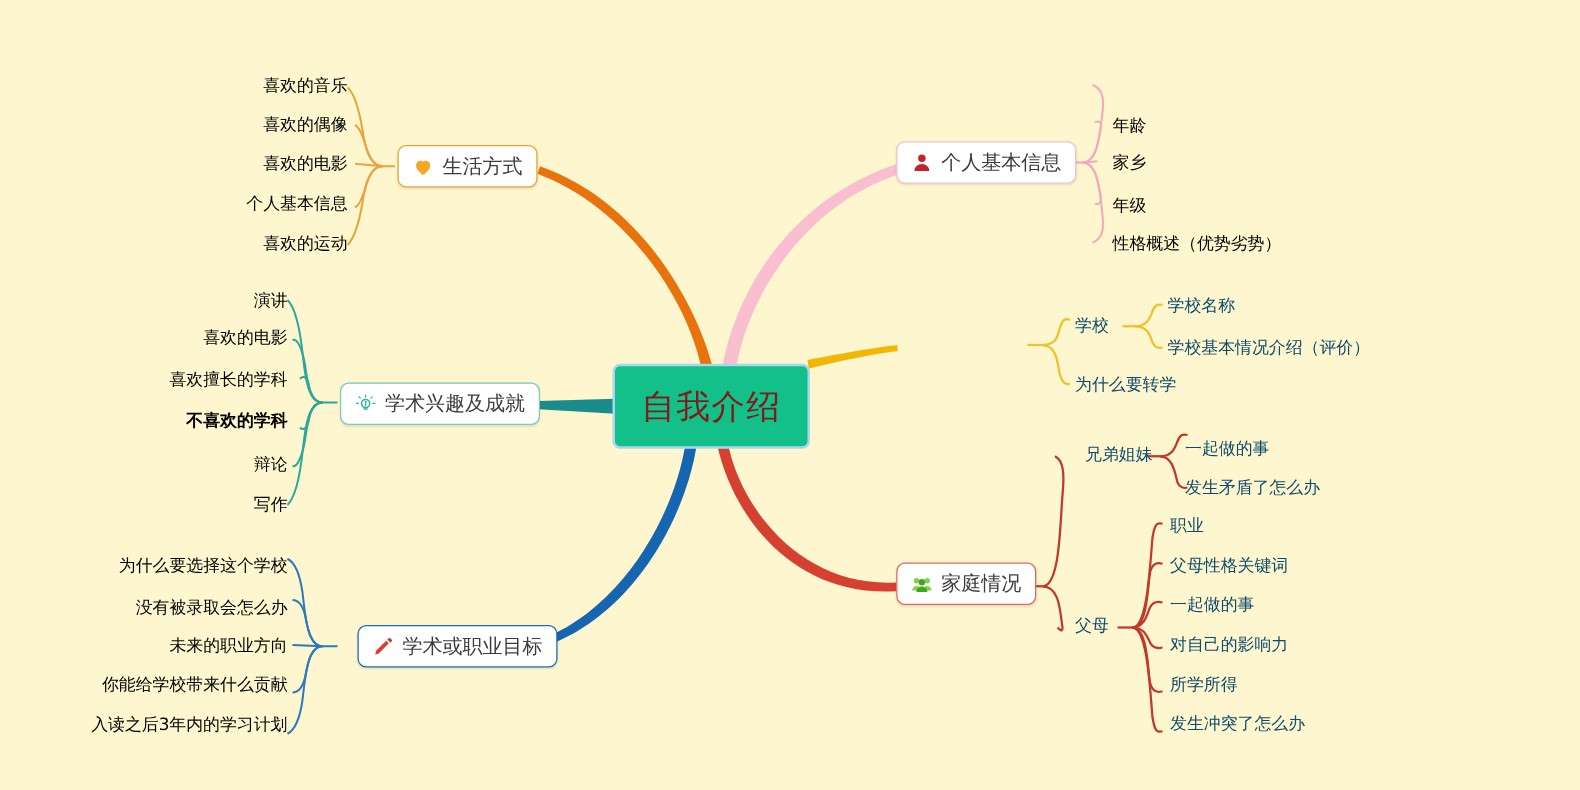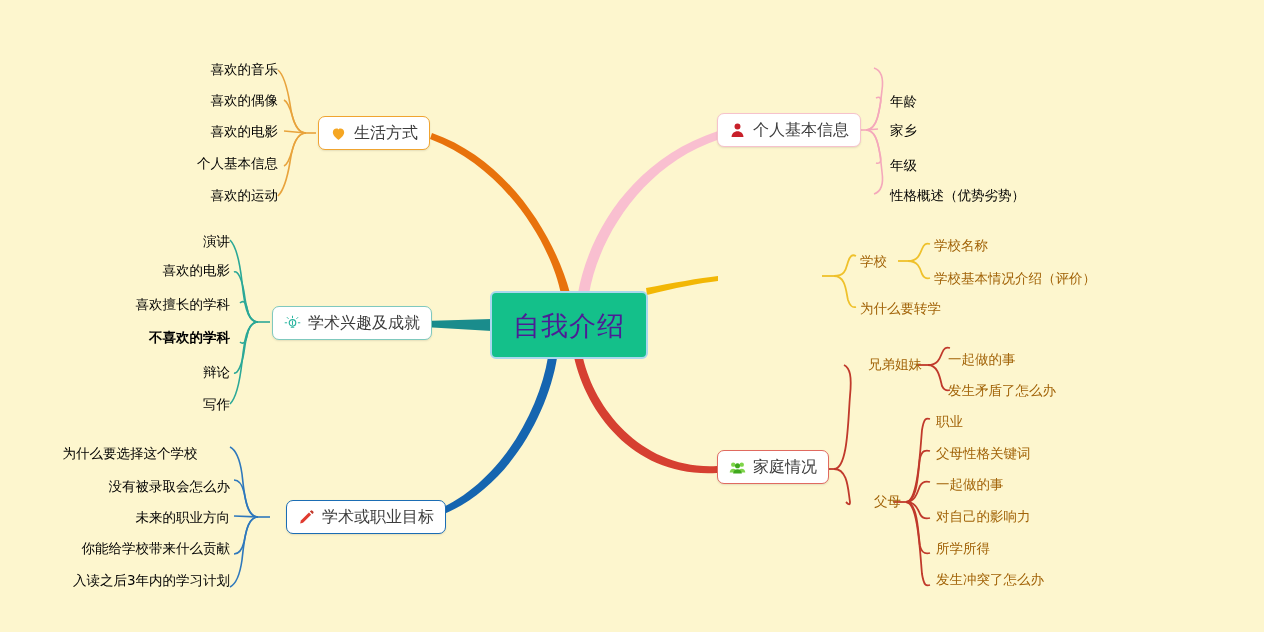--- a/index.html
+++ b/index.html
@@ -31,21 +31,21 @@
     height: 68px;
     background: #14C08A;
     border: 2px solid #A9D8EE;
     border-radius: 6px;
     box-sizing: border-box;
     display: flex;
     align-items: center;
     justify-content: center;
   }
   .center-node .ct {
-    color: #4c1d95;
+    color: #7f1d1d;
     font-size: 27px;
     letter-spacing: 1px;
     line-height: 1;
   }
   
   .branch {
     position: absolute;
     background: #FFFFFF;
     border: 1.5px solid #CCC;
     border-radius: 7px;
@@ -86,21 +86,21 @@
     font-size: 13.5px;
     color: #000000;
     line-height: 1;
     white-space: nowrap;
   }
   .leaf.r { text-align: right; }
   .leaf.l { text-align: left; }
   .sub {
     position: absolute;
     font-size: 13.5px;
-    color: #a16207;
+    color: #0c4a6e;
     line-height: 1;
     white-space: nowrap;
     text-align: center;
   }
 </style>
 </head>
 <body>
 
 <div id="canvas">
 
@@ -222,21 +222,21 @@
 
   <div class="branch" id="b-goal">
     <span class="bicon">
       <svg width="17" height="17" viewBox="0 0 24 24">
         <path fill="#E03A2F" d="M3 20.5l1.1-4.1L15.5 5l3 3L7.1 19.4 3 20.5z"></path>
         <path fill="#C0392B" d="M16.8 3.7l3.5 3.5 1.2-1.2a1.6 1.6 0 0 0 0-2.3l-1.2-1.2a1.6 1.6 0 0 0-2.3 0l-1.2 1.2z"></path>
       </svg>
     </span>
     <span class="blabel">学术或职业目标</span>
   </div>
-  <div class="leaf r" style="left:30px; top:447px; width:200px;text-align:center;">为什么要选择这个学校</div>
+  <div class="leaf r" style="left:30px; top:447px; width:200px;">为什么要选择这个学校</div>
   <div class="leaf r" style="left:30px; top:480px; width:200px;">没有被录取会怎么办</div>
   <div class="leaf r" style="left:30px; top:511px; width:200px;">未来的职业方向</div>
   <div class="leaf r" style="left:30px; top:542px; width:200px;">你能给学校带来什么贡献</div>
   <div class="leaf r" style="left:30px; top:574px; width:200px;">入读之后3年内的学习计划</div>
 
   <div class="branch" id="b-personal">
     <span class="bicon">
       <svg width="17" height="17" viewBox="0 0 24 24">
         <circle cx="12" cy="6.4" r="4.2" fill="#C8202A"></circle>
         <path fill="#C8202A" d="M3.6 21c0-4.6 3.8-8 8.4-8s8.4 3.4 8.4 8z"></path>
@@ -263,21 +263,21 @@
         <path fill="#7FD44A" d="M13 19c0-3 2.3-5.2 5-5.2S23 16 23 19z"></path>
         <circle cx="12" cy="9.6" r="3.6" fill="#3FA81C"></circle>
         <path fill="#3FA81C" d="M5.8 20.5c0-3.4 2.8-6.1 6.2-6.1s6.2 2.7 6.2 6.1z"></path>
       </svg>
     </span>
     <span class="blabel">家庭情况</span>
   </div>
   <div class="sub" style="left:868px; top:358px;">兄弟姐妹</div>
   <div class="sub" style="left:948px; top:353px;">一起做的事</div>
   <div class="sub" style="left:948px; top:384px;">发生矛盾了怎么办</div>
-  <div class="sub" style="left:860px; top:495px;margin-left:14px;">父母</div>
+  <div class="sub" style="left:860px; top:495px;">父母</div>
   <div class="sub" style="left:936px; top:415px;">职业</div>
   <div class="sub" style="left:936px; top:447px;">父母性格关键词</div>
   <div class="sub" style="left:936px; top:478px;">一起做的事</div>
   <div class="sub" style="left:936px; top:510px;">对自己的影响力</div>
   <div class="sub" style="left:936px; top:542px;">所学所得</div>
   <div class="sub" style="left:936px; top:573px;">发生冲突了怎么办</div>
 
 </div>
 
 </body></html>

